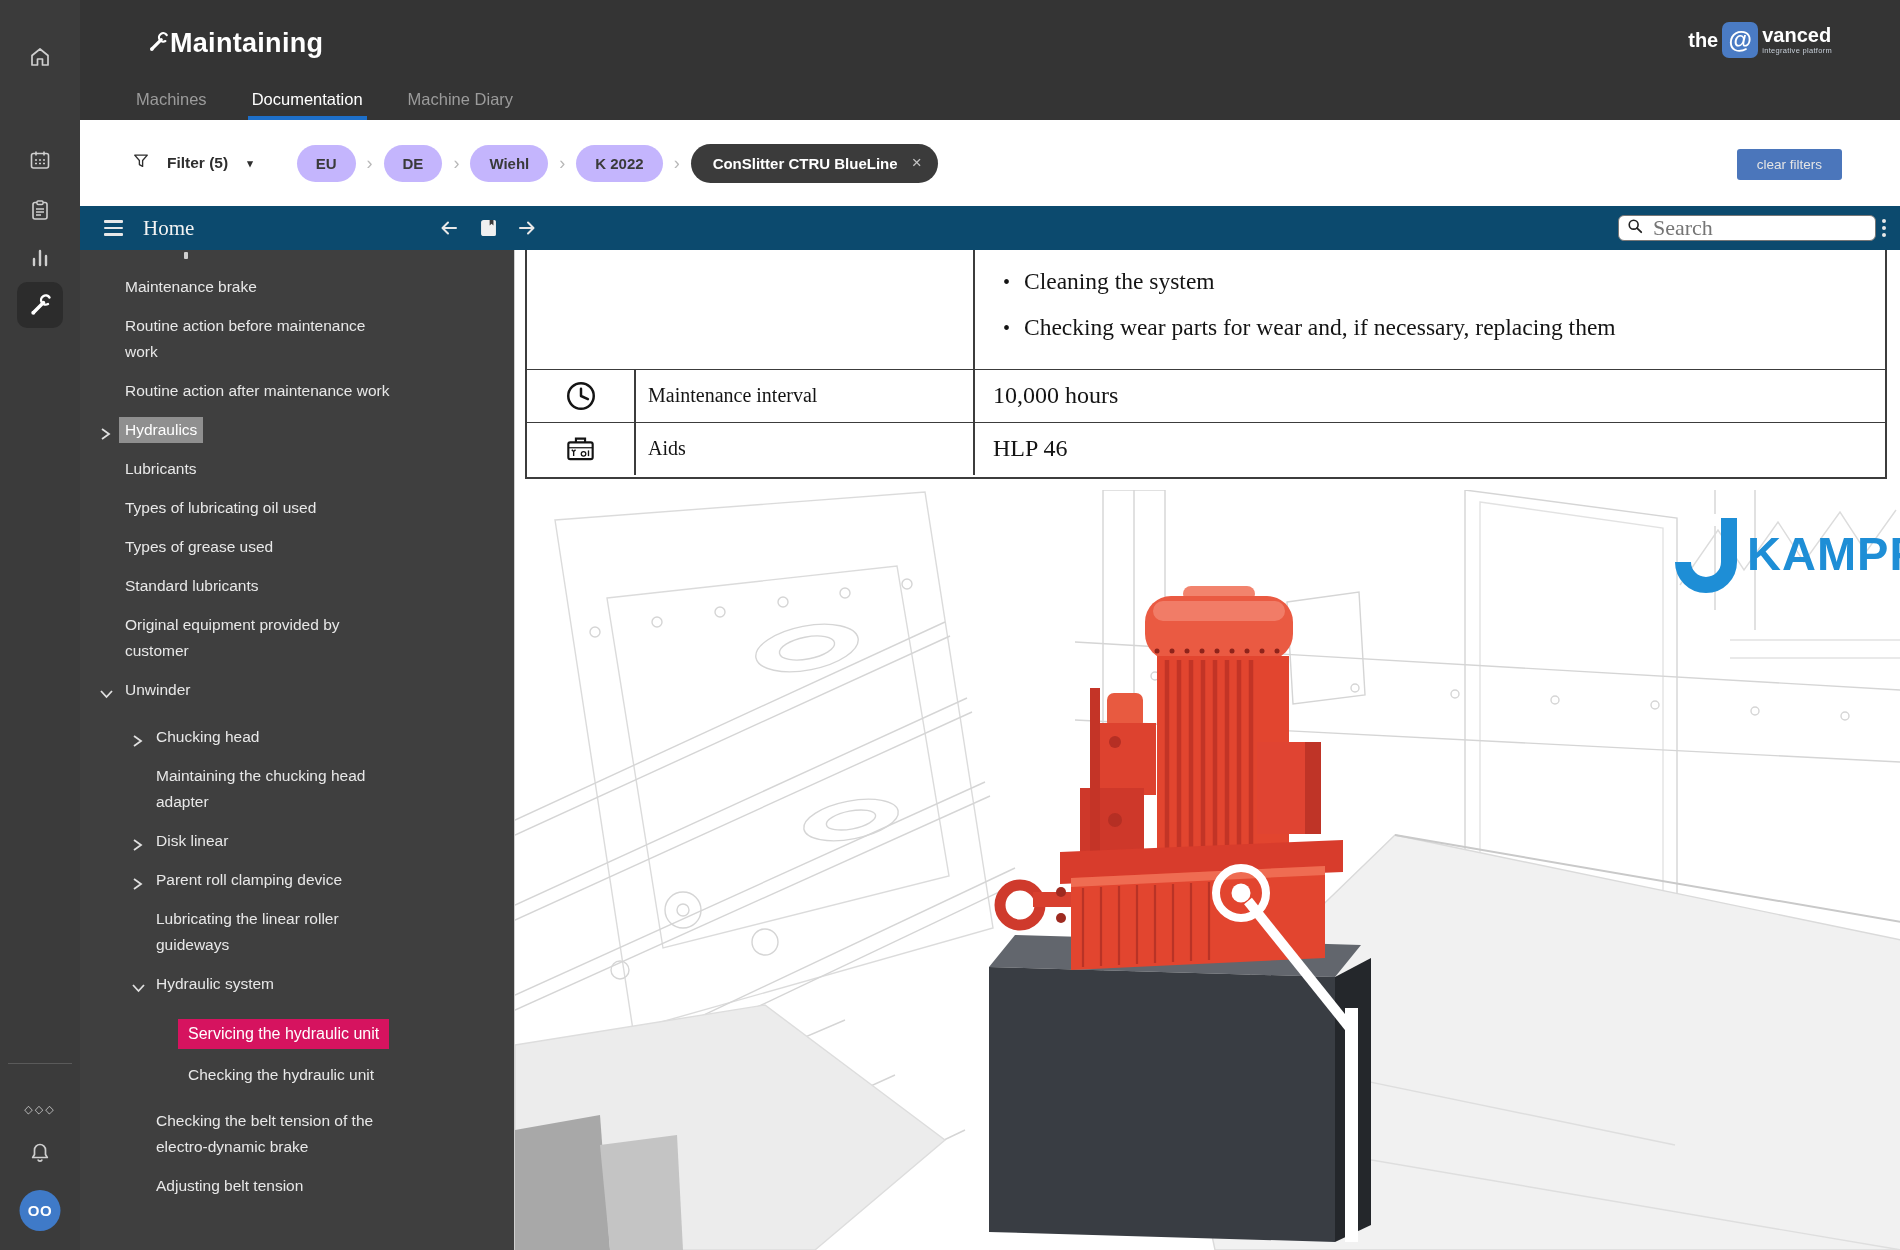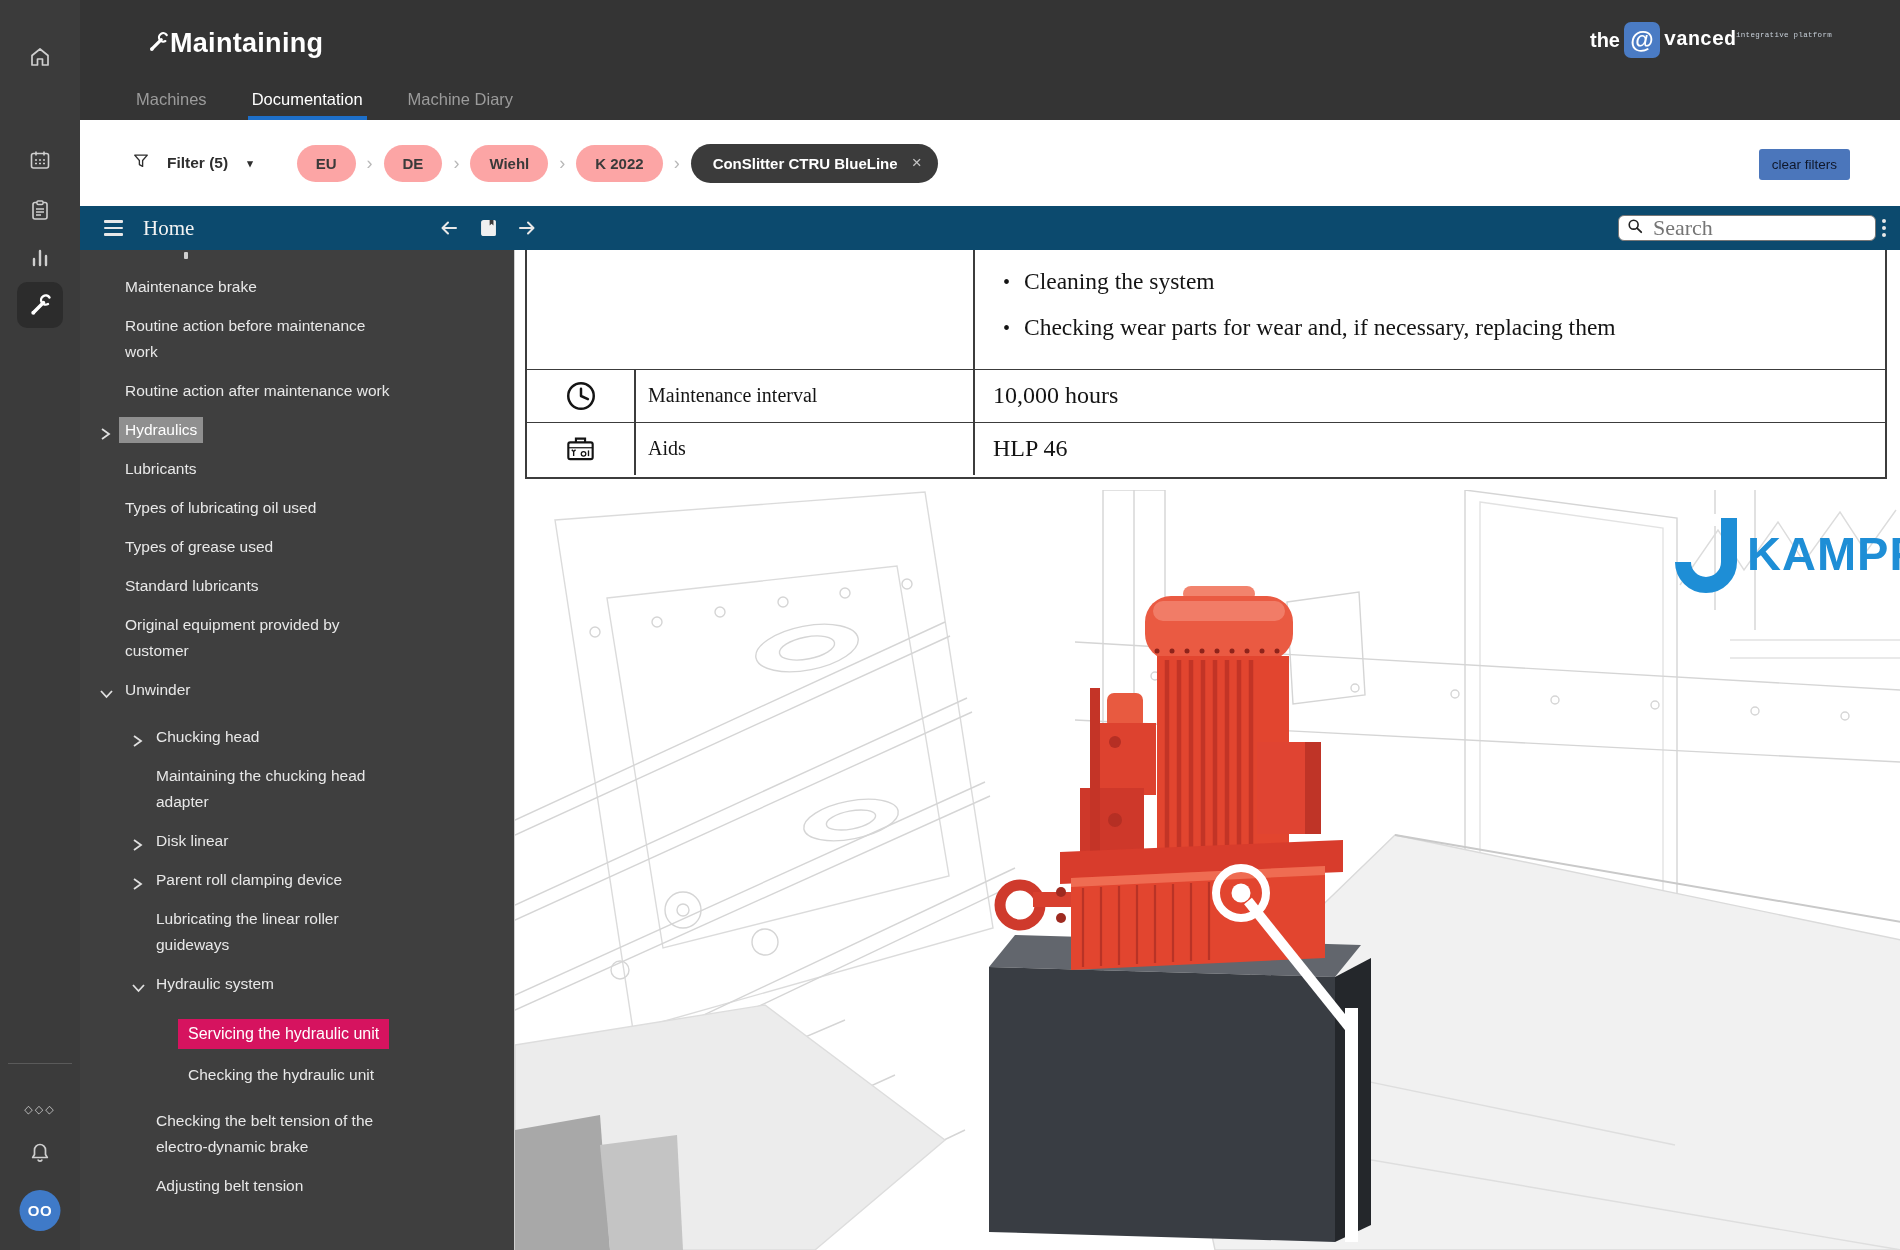--- a/index.html
+++ b/index.html
@@ -22,36 +22,36 @@
   #title-row { position:absolute; left:66px; top:28px; display:flex; align-items:center; gap:0; }
   #page-title { color:#fff; font-size:27px; font-weight:bold; letter-spacing:.3px; }
   #tabs { position:absolute; left:54px; top:86px; display:flex; gap:41px; height:34px; }
   .tab { color:#9b9b9b; font-size:16.5px; padding:4px 2px 12px; position:relative; cursor:pointer; }
   .tab.active { color:#fff; }
   .tab.active::after { content:""; position:absolute; left:-2px; right:-2px; bottom:0; height:4px; background:#1d6fc9; }
   #logo { position:absolute; right:68px; top:22px; display:flex; align-items:center; }
   #logo .pre, #logo .post { color:#fff; font-size:20px; font-weight:bold; }
   #logo-at { width:36px; height:36px; margin:0 4px; background:#4a7bc4; border-radius:7px; color:#fff;
              font-size:24px; font-weight:bold; display:flex; align-items:center; justify-content:center; }
-  #logo-right { display:flex; flex-direction:row; line-height:1;font-family:Liberation Mono, monospace; }
+  #logo-right { display:flex; flex-direction:column; line-height:1; }
   #logo-tagline { color:#c7cfd8; font-size:7.5px; margin-top:2px; letter-spacing:.3px; }
 
   
   #filterbar { position:absolute; left:80px; top:120px; width:1820px; height:86px; background:#fff; z-index:20;
                display:flex; align-items:center; }
   #filter-btn { display:flex; align-items:center; gap:17px; margin-left:52px; color:#2e2e2e; font-size:15.5px; font-weight:bold; cursor:pointer; }
   #chips { display:flex; align-items:center; gap:11px; margin-left:44px; }
-  .chip { background:#fca5a5; color:#3a3a3a; border-radius:19px; height:37px; display:flex; align-items:center;
+  .chip { background:#c4b5fd; color:#3a3a3a; border-radius:19px; height:37px; display:flex; align-items:center;
           padding:0 19px; font-size:15px; font-weight:bold; cursor:pointer; }
   .chip-sep { color:#b8b8b8; font-size:18px; }
   #machine-chip { background:#3b3b3b; color:#fff; border-radius:20px; height:39px; display:flex; align-items:center;
                   gap:14px; padding:0 16px 0 22px; font-size:15px; font-weight:bold; cursor:pointer; }
   #machine-chip .x { color:#c4c4c4; font-size:17px; font-weight:normal; }
-  #clear-filters { position:absolute; right:50px; top:29px; background:#4b76bb; color:#0f172a; border:none;
-                   font-size:13.5px; padding:8px 13px; border-radius:3px; cursor:pointer; font-family:inherit; }
+  #clear-filters { position:absolute; right:58px; top:29px; background:#4b76bb; color:#e5e5e5; border:none;
+                   font-size:13.5px; padding:8px 20px; border-radius:3px; cursor:pointer; font-family:inherit; }
 
   
   #toolbar { position:absolute; left:80px; top:206px; width:1820px; height:44px; background:#0c4a6e; z-index:20;
              display:flex; align-items:center; }
   #hamburger { margin-left:24px; width:19px; display:flex; flex-direction:column; gap:4px; cursor:pointer; }
   #hamburger span { height:2.5px; background:#e8e8e8; border-radius:1px; }
   #doc-home { margin-left:20px; color:#f3f3f3; font-family:"Liberation Serif", serif; font-size:21px; }
   #nav-icons { position:absolute; left:358px; display:flex; align-items:center; gap:17px; }
   .nav-ic { width:22px; height:22px; display:flex; align-items:center; justify-content:center; cursor:pointer; }
   #searchbox { position:absolute; left:1538px; width:258px; height:26px; background:#fff; border:1px solid #777;

